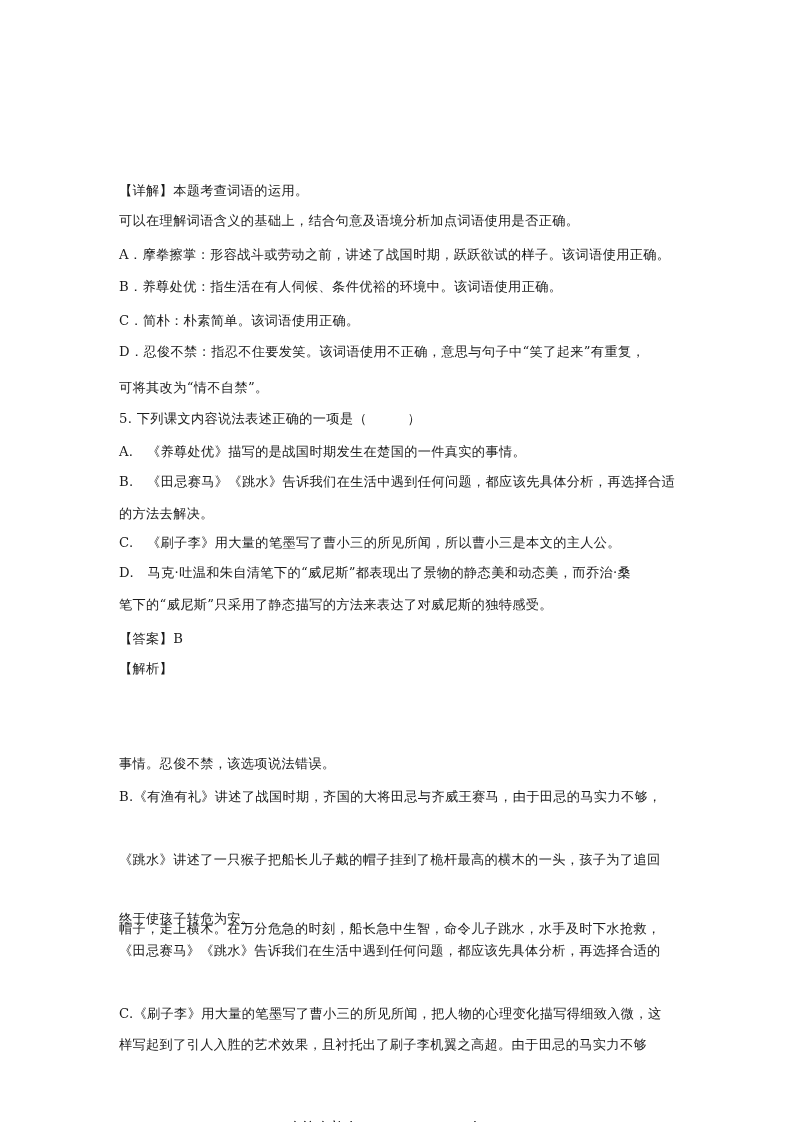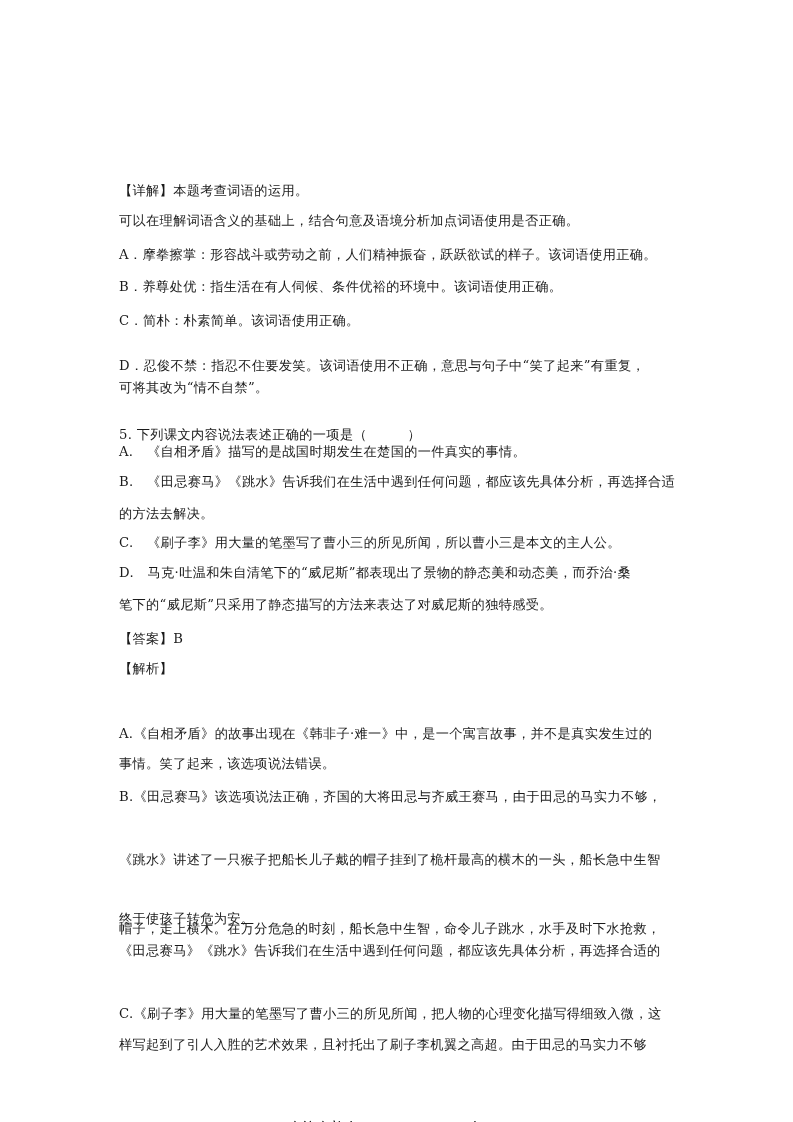--- a/index.html
+++ b/index.html
@@ -40,38 +40,37 @@
       font-size: 14px;
       color: #000000;
     }
   </style>
 </head>
 <body>
 
 <div class="page">
   <div class="line" style="top:135px">【详解】本题考查词语的运用。</div>
   <div class="line" style="top:165px">可以在理解词语含义的基础上，结合句意及语境分析加点词语使用是否正确。</div>
-  <div class="line" style="top:199px">A．摩拳擦掌：形容战斗或劳动之前，人们精神振奋，跃跃欲试的样子。该词语使用正确。</div>
+  <div class="line" style="top:199px">A．摩拳擦掌：形容战斗或劳动之前，讲述了战国时期，跃跃欲试的样子。该词语使用正确。</div>
   <div class="line" style="top:265px">C．简朴：朴素简单。该词语使用正确。</div>
   <div class="line" style="top:231px">B．养尊处优：指生活在有人伺候、条件优裕的环境中。该词语使用正确。</div>
-  <div class="line" style="top:310px">D．忍俊不禁：指忍不住要发笑。该词语使用不正确，意思与句子中“笑了起来”有重复，</div>
+  <div class="line" style="top:296px">D．忍俊不禁：指忍不住要发笑。该词语使用不正确，意思与句子中“笑了起来”有重复，</div>
   <div class="line" style="top:332px">可将其改为“情不自禁”。</div>
-  <div class="line" style="top:379px">5. 下列课文内容说法表述正确的一项是（　　　）</div>
-  <div class="line" style="top:396px">A.　《自相矛盾》描写的是战国时期发生在楚国的一件真实的事情。</div>
+  <div class="line" style="top:363px">5. 下列课文内容说法表述正确的一项是（　　　）</div>
+  <div class="line" style="top:396px">A.　《养尊处优》描写的是战国时期发生在楚国的一件真实的事情。</div>
   <div class="line" style="top:426px">B.　《田忌赛马》《跳水》告诉我们在生活中遇到任何问题，都应该先具体分析，再选择合适</div>
   <div class="line" style="top:458px">的方法去解决。</div>
   <div class="line" style="top:487px">C.　《刷子李》用大量的笔墨写了曹小三的所见所闻，所以曹小三是本文的主人公。</div>
   <div class="line" style="top:517px">D.　马克·吐温和朱自清笔下的“威尼斯”都表现出了景物的静态美和动态美，而乔治·桑</div>
   <div class="line" style="top:549px">笔下的“威尼斯”只采用了静态描写的方法来表达了对威尼斯的独特感受。</div>
   <div class="line" style="top:583px">【答案】B</div>
   <div class="line" style="top:613px">【解析】</div>
-  <div class="line" style="top:678px">A.《自相矛盾》的故事出现在《韩非子·难一》中，是一个寓言故事，并不是真实发生过的</div>
-  <div class="line" style="top:708px">事情。笑了起来，该选项说法错误。</div>
-  <div class="line" style="top:741px">B.《田忌赛马》该选项说法正确，齐国的大将田忌与齐威王赛马，由于田忌的马实力不够，</div>
-  <div class="line" style="top:804px">《跳水》讲述了一只猴子把船长儿子戴的帽子挂到了桅杆最高的横木的一头，船长急中生智</div>
+  <div class="line" style="top:708px">事情。忍俊不禁，该选项说法错误。</div>
+  <div class="line" style="top:741px">B.《有渔有礼》讲述了战国时期，齐国的大将田忌与齐威王赛马，由于田忌的马实力不够，</div>
+  <div class="line" style="top:804px">《跳水》讲述了一只猴子把船长儿子戴的帽子挂到了桅杆最高的横木的一头，孩子为了追回</div>
   <div class="line" style="top:873px">帽子，走上横木。在万分危急的时刻，船长急中生智，命令儿子跳水，水手及时下水抢救，</div>
   <div class="line" style="top:863px">终于使孩子转危为安。</div>
   <div class="line" style="top:895px">《田忌赛马》《跳水》告诉我们在生活中遇到任何问题，都应该先具体分析，再选择合适的</div>
   <div class="line" style="top:958px">C.《刷子李》用大量的笔墨写了曹小三的所见所闻，把人物的心理变化描写得细致入微，这</div>
   <div class="line" style="top:989px">样写起到了引人入胜的艺术效果，且衬托出了刷子李机翼之高超。由于田忌的马实力不够</div>
 
   <div class="footer">有渔有礼 https://www.nzxwl.net</div>
 </div>
 
 </body></html>

